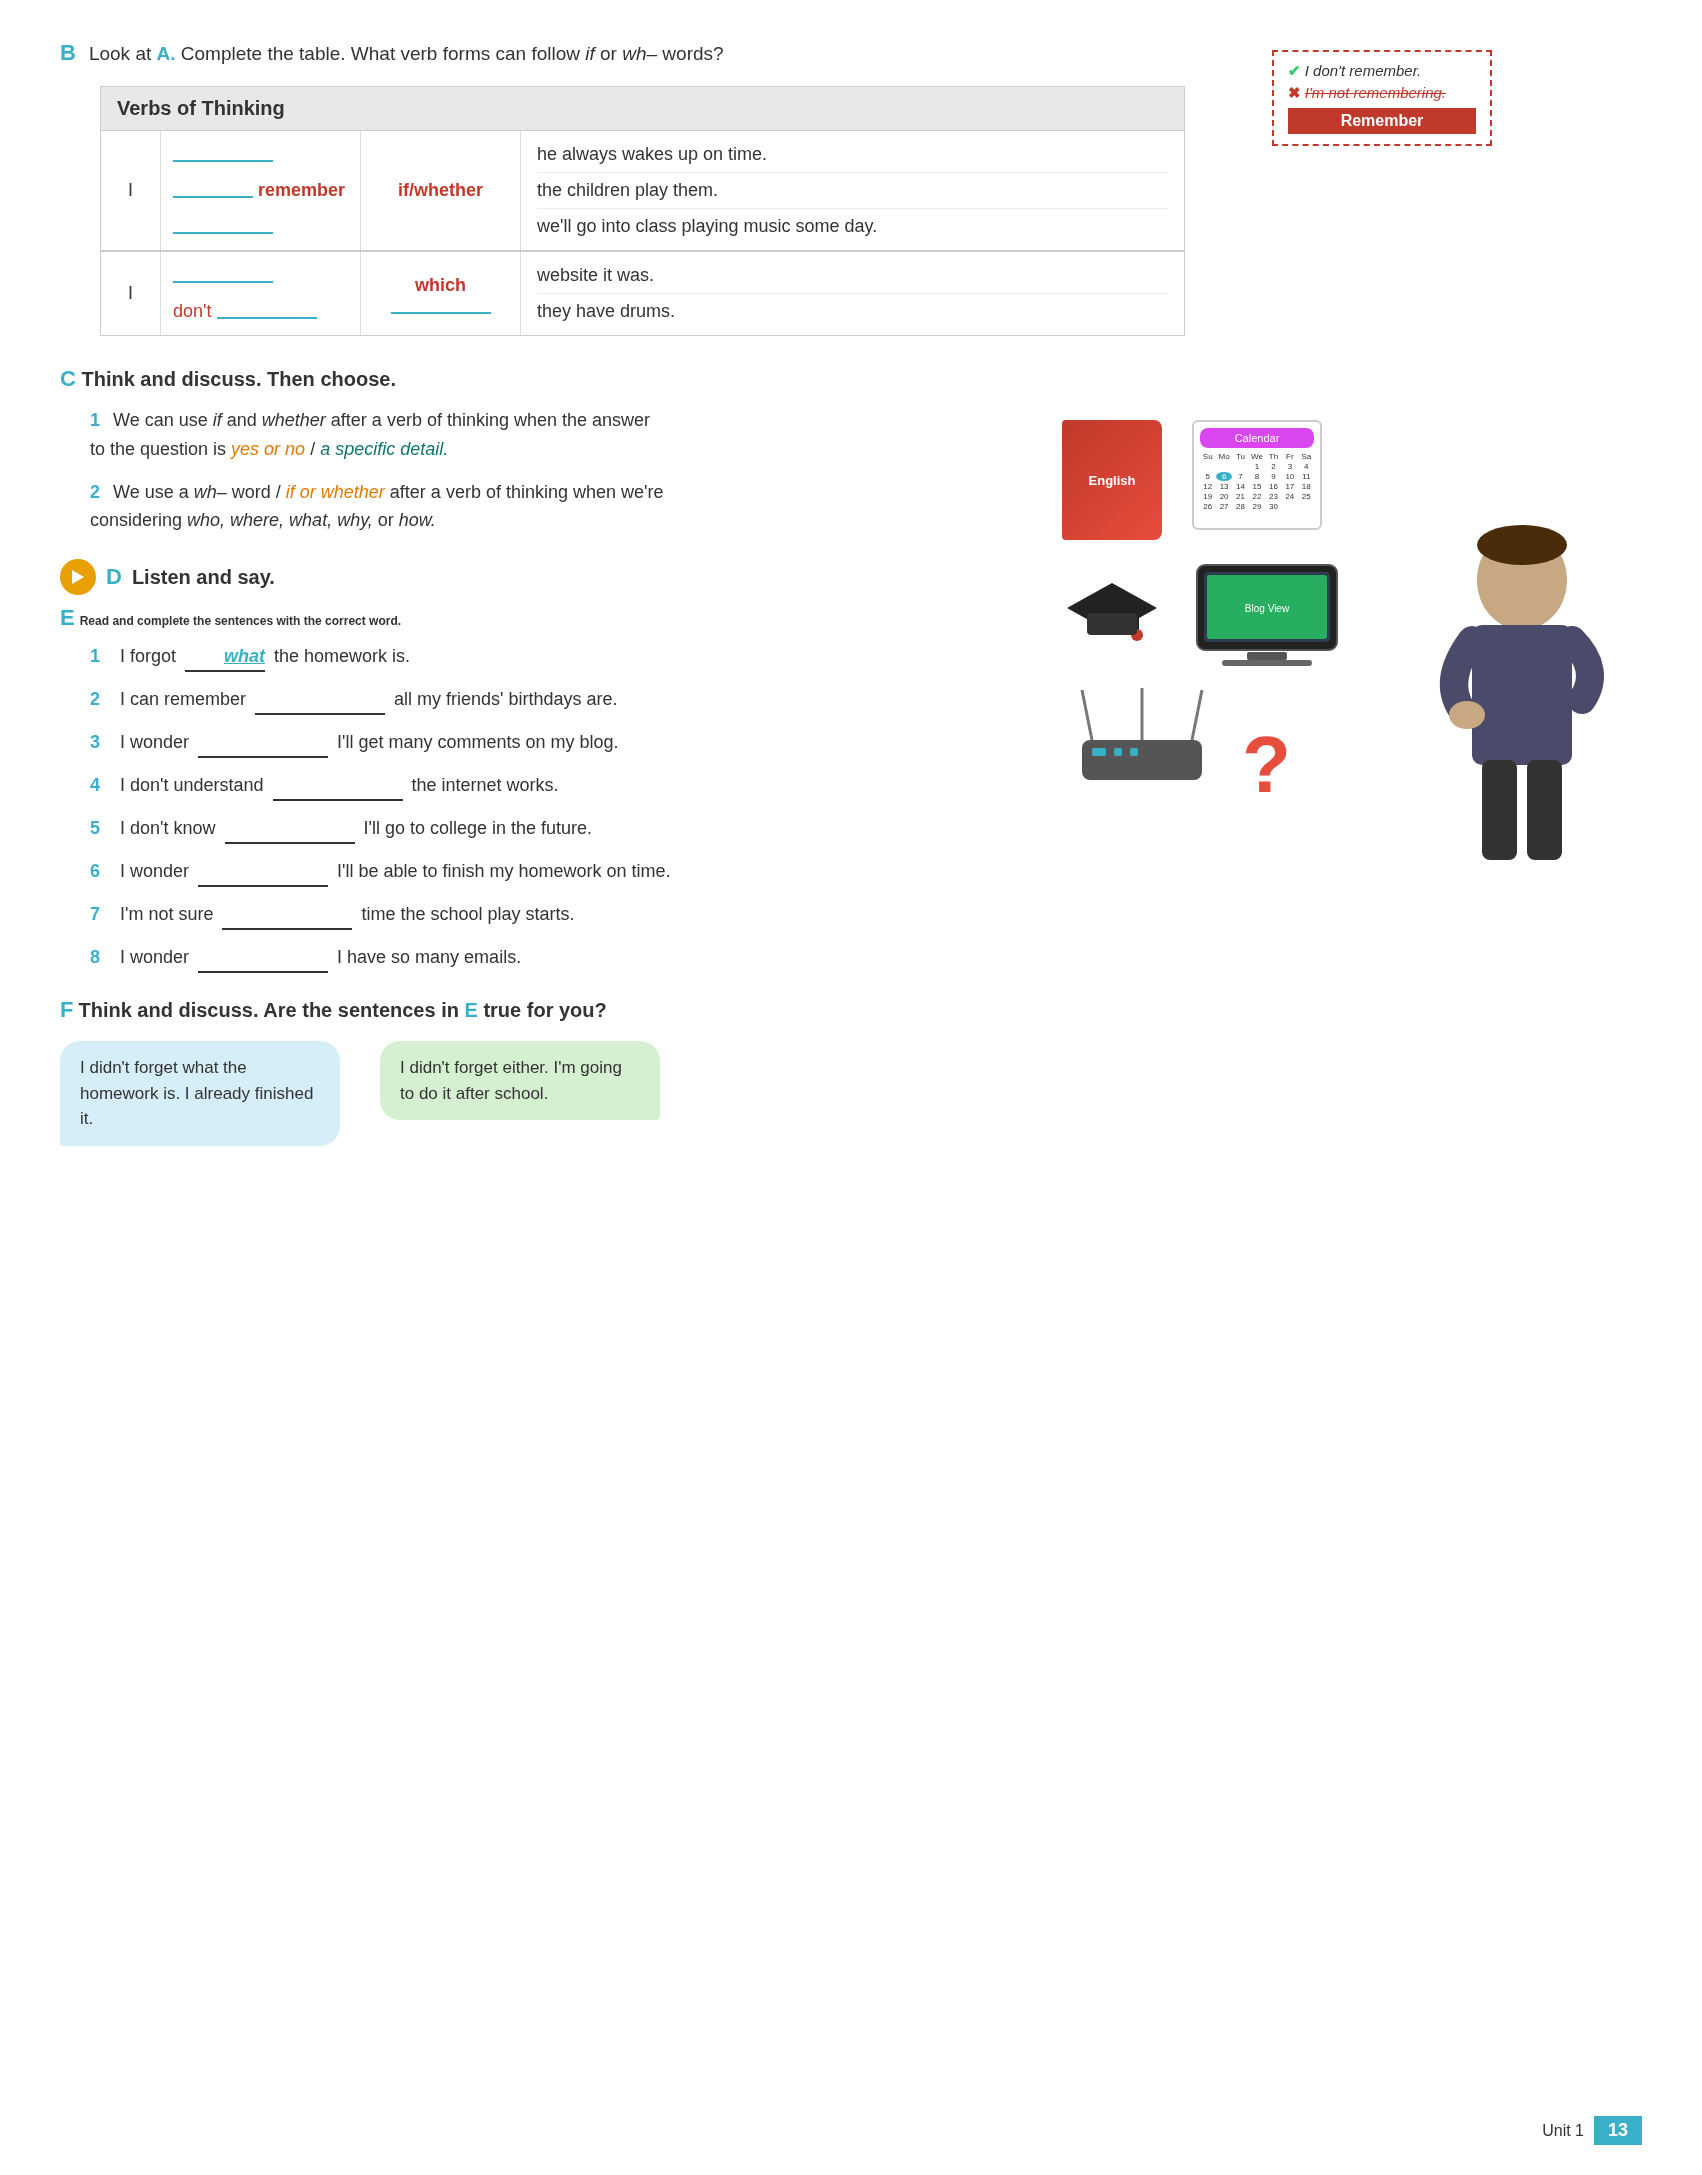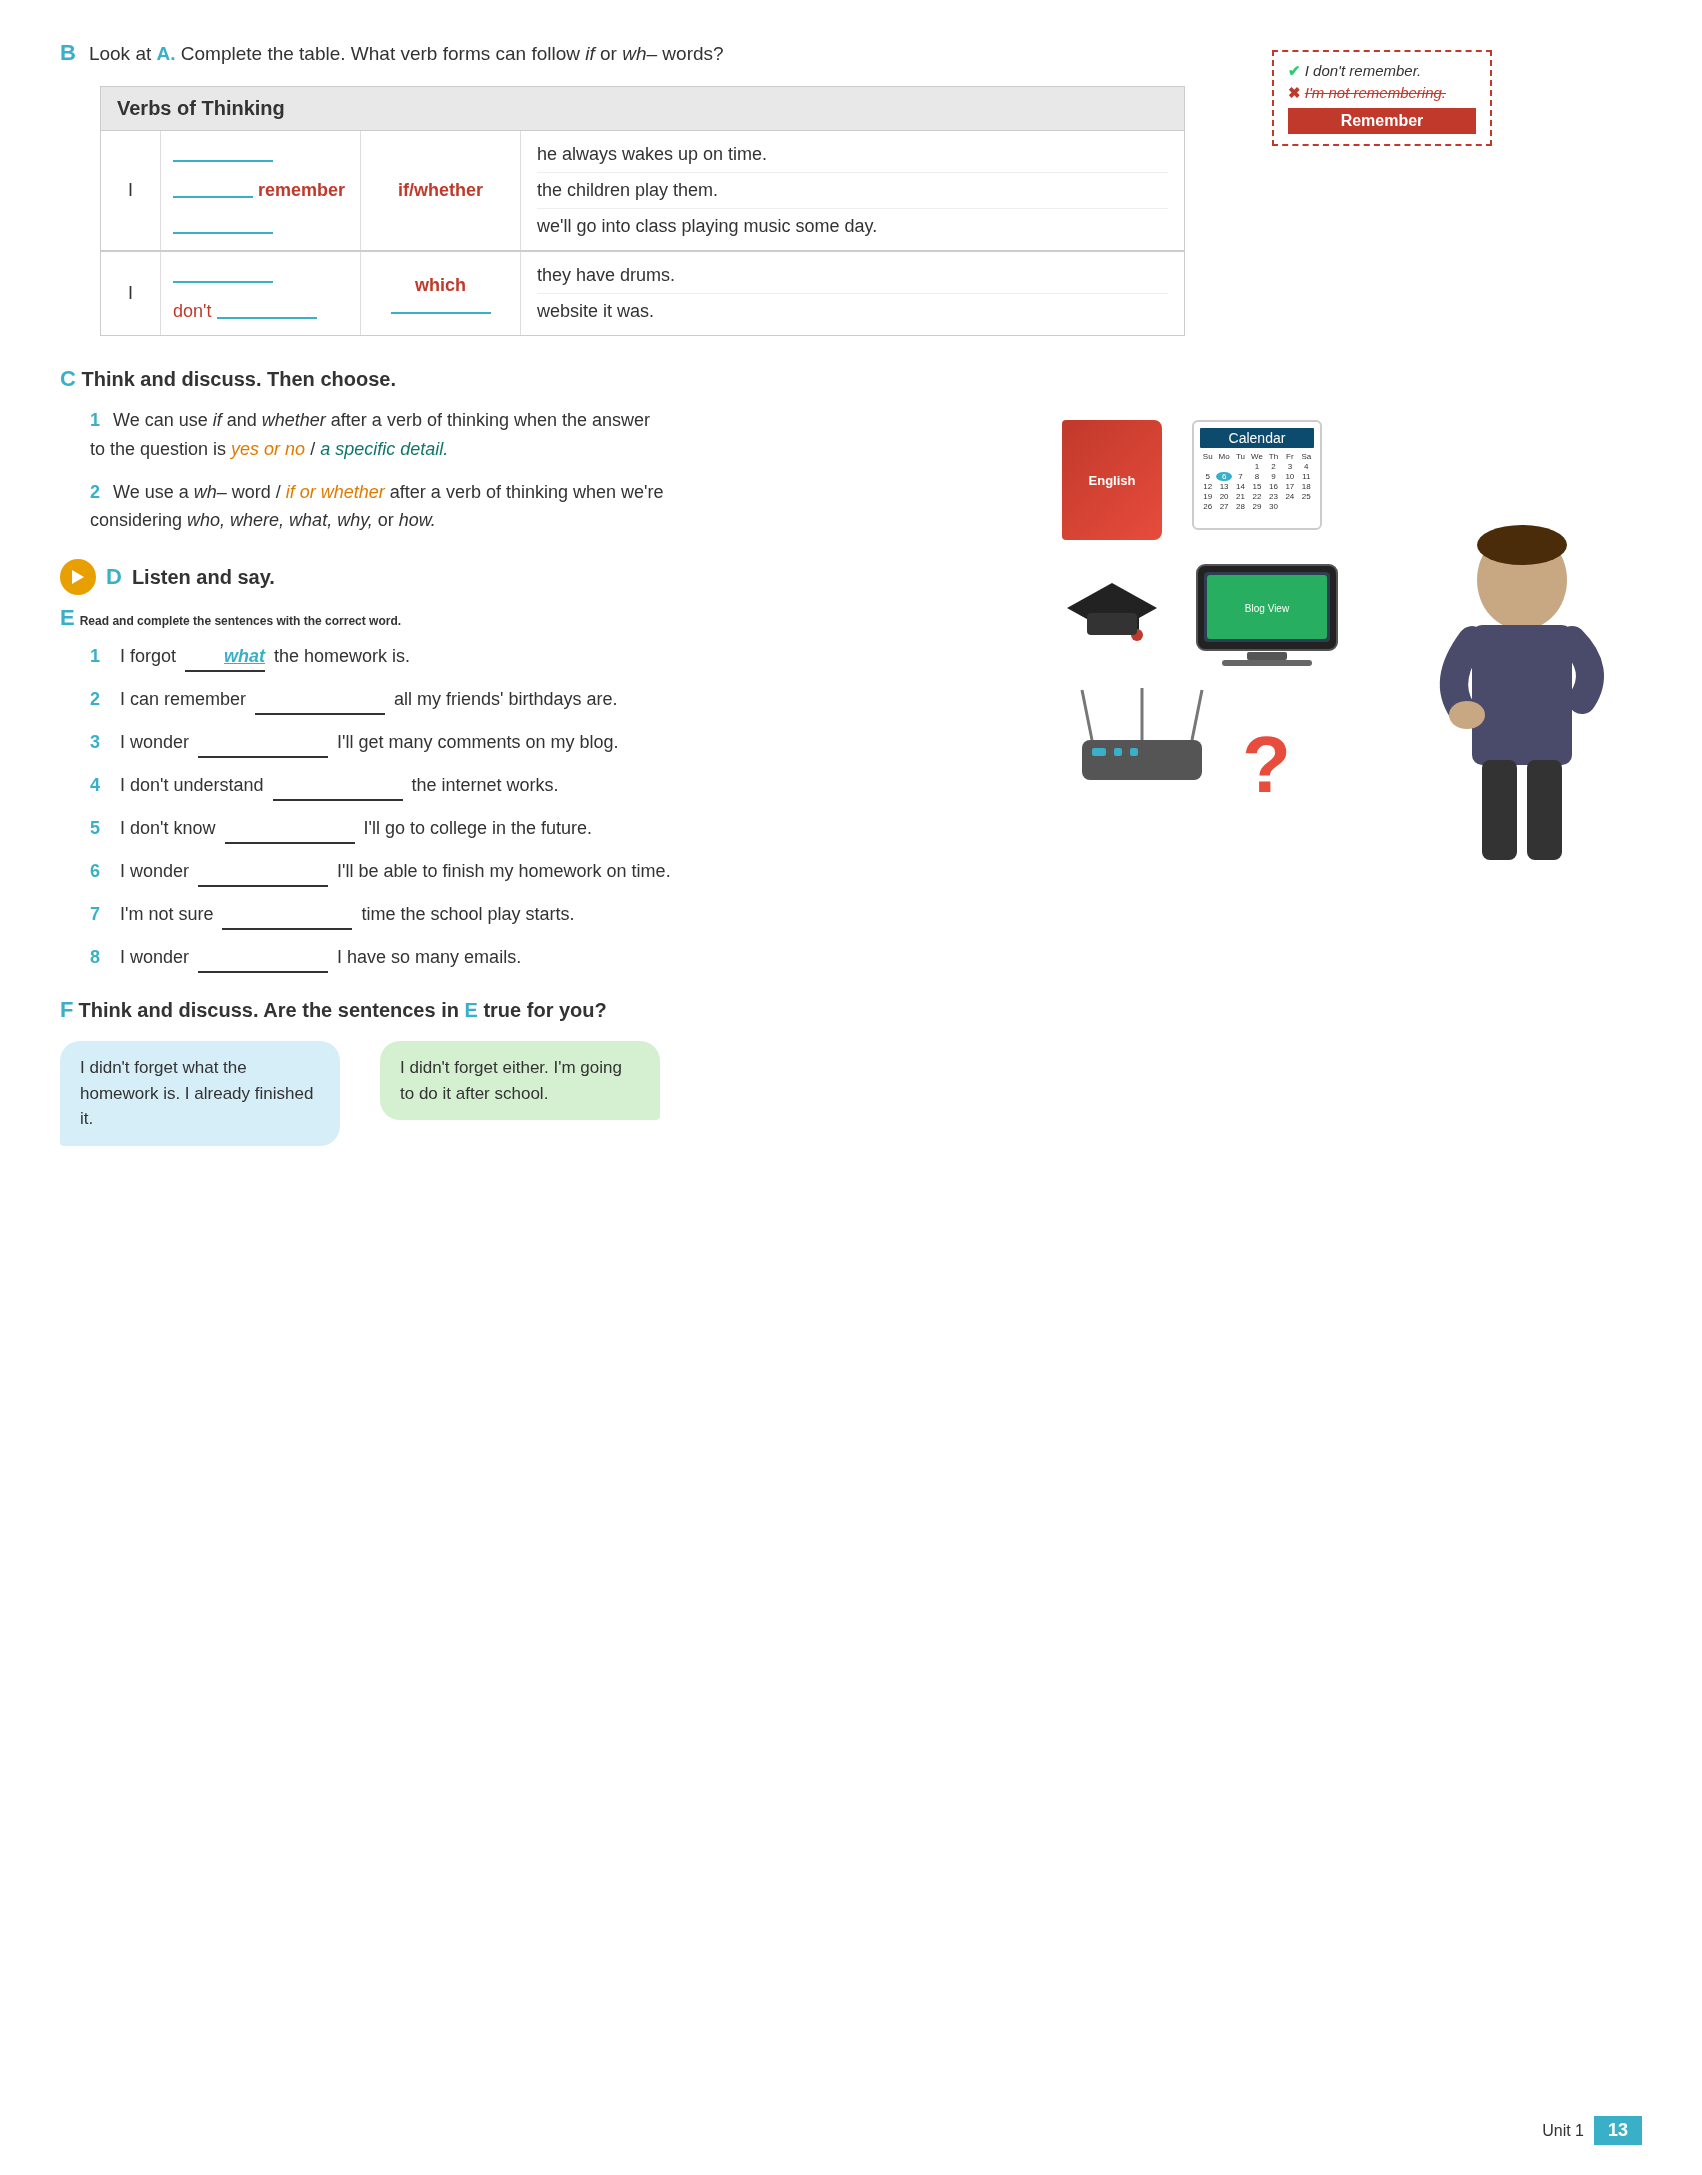--- a/index.html
+++ b/index.html
@@ -257,22 +257,22 @@
         <div class="group-col-label">I</div>
         <div class="group-col-verb">
           <div><span class="underline-blank"></span></div>
           <div><span class="red-text">don't</span> <span class="underline-blank"></span></div>
         </div>
         <div class="group-col-connector" style="flex-direction:column;gap:16px;">
           <span style="color:#c0392b;font-weight:bold;">which</span>
           <span class="underline-blank" style="border-bottom:2px solid #3ab0c8;display:inline-block;width:100px;"></span>
         </div>
         <div class="group-col-result">
+          <div class="result-line">website it was.</div>
           <div class="result-line">they have drums.</div>
-          <div class="result-line">website it was.</div>
         </div>
       </div>
     </div>
   </div>
 
   <div class="remember-container">
     <div class="remember-box">
       <div>
         <span class="remember-check">✔</span>
         <em>I don't remember.</em>
@@ -381,21 +381,21 @@
 
   <div class="illustrations">
 
     <div style="display:flex;justify-content:flex-start;gap:30px;align-items:flex-start;">
 
       <div style="width:100px;height:120px;background:linear-gradient(135deg,#c0392b,#e74c3c);border-radius:4px 8px 8px 4px;display:flex;align-items:center;justify-content:center;">
         <span style="color:white;font-size:13px;font-weight:bold;text-align:center;padding:5px;">English</span>
       </div>
 
       <div style="width:130px;height:110px;background:#fff;border:2px solid #ccc;border-radius:6px;padding:6px;">
-        <div style="background:#0c4a6e;height:20px;border-radius:1px;margin-bottom:4px;font-size:14px;color:white;display:flex;align-items:center;justify-content:center;">Calendar</div>
+        <div style="background:#d946ef;height:20px;border-radius:8px;margin-bottom:4px;font-size:11px;color:white;display:flex;align-items:center;justify-content:center;">Calendar</div>
         <div style="display:grid;grid-template-columns:repeat(7,1fr);font-size:8px;text-align:center;gap:1px;">
           <span>Su</span>
             <span>Mo</span>
             <span>Tu</span>
             <span>We</span>
             <span>Th</span>
             <span>Fr</span>
             <span>Sa</span>
           <span></span>
             <span></span>

